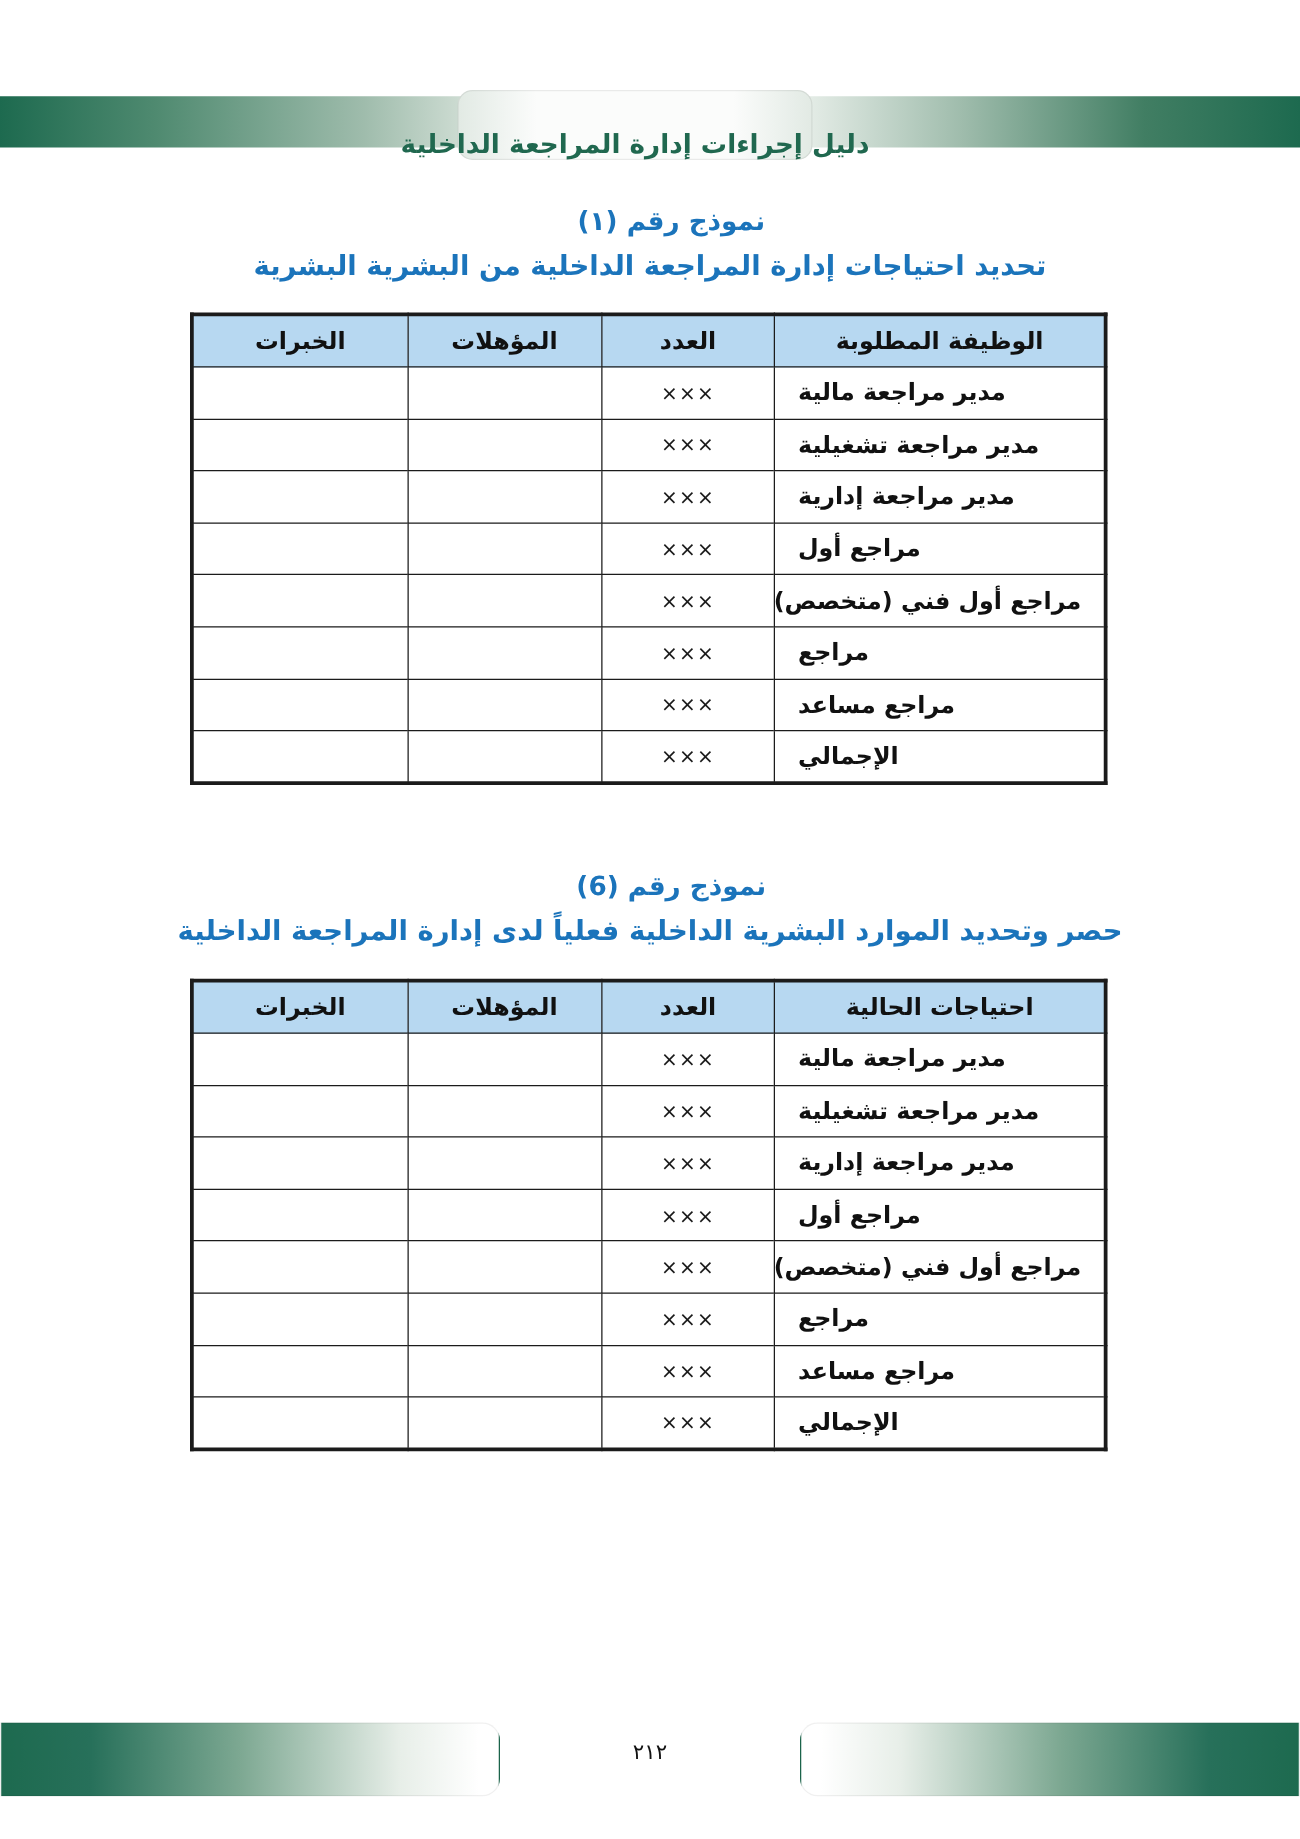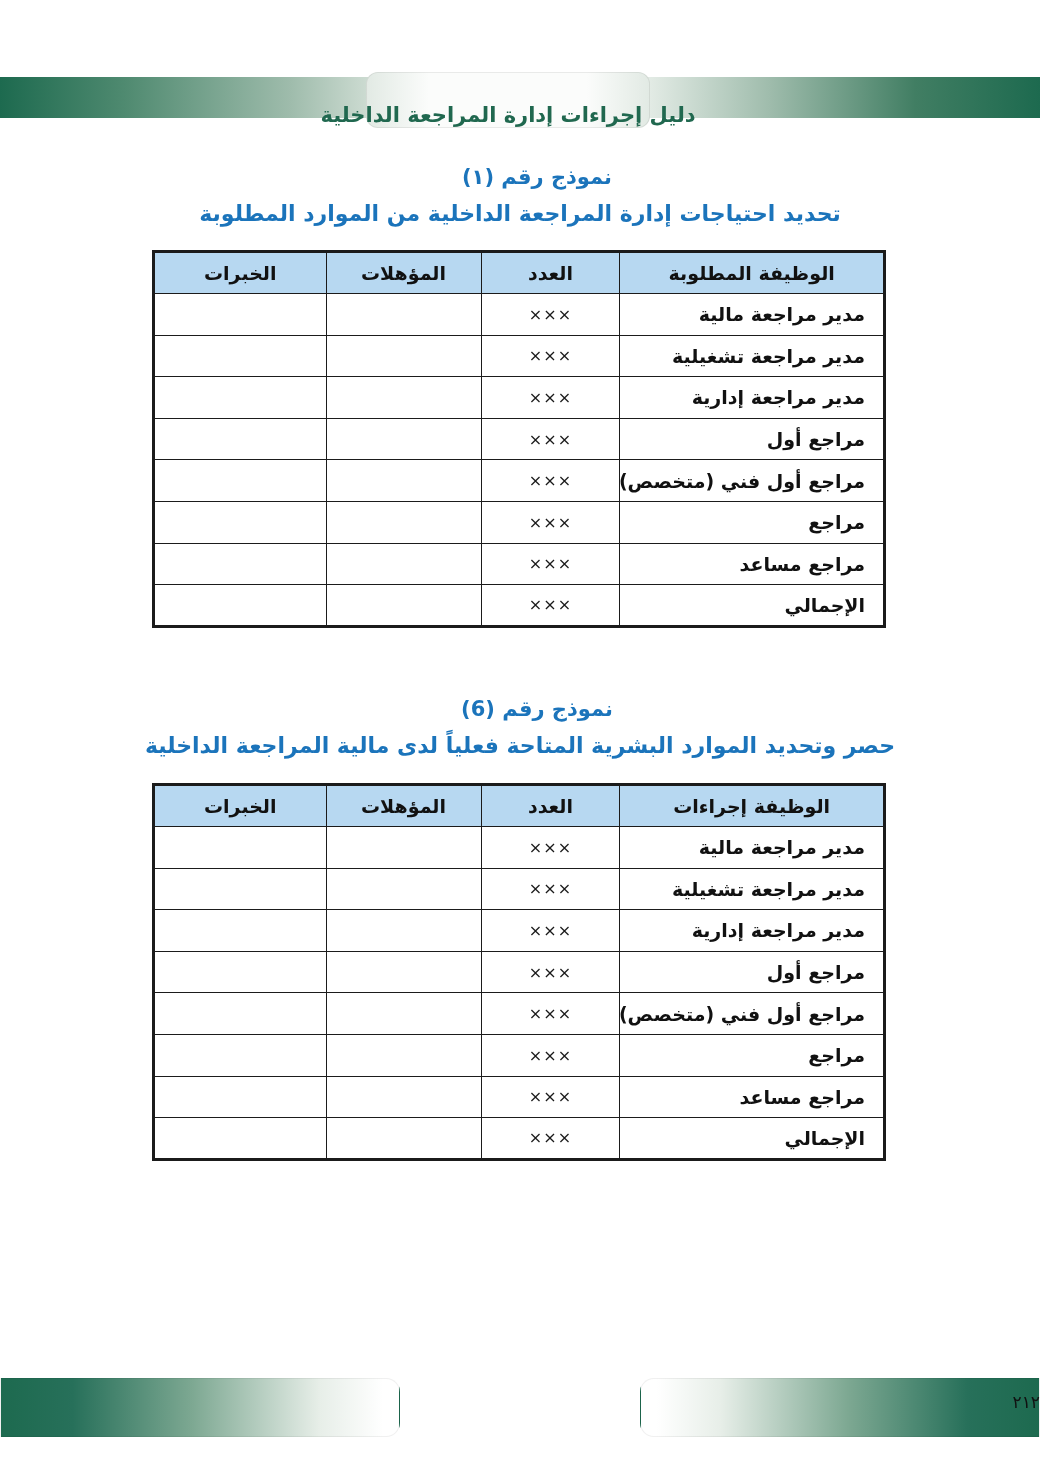--- a/index.html
+++ b/index.html
@@ -57,21 +57,21 @@
     height: 41.6px;
     vertical-align: middle;
   }
   .form-table th {
     background: #b7d8f1;
     font-size: 19px; font-weight: 700; color: #111;
     height: 42px;
   }
   .form-table td.position-cell {
     font-size: 19px; font-weight: 700; color: #111;
-    text-align: right; padding: 0 18px;
+    text-align: left; padding: 0 18px;
     white-space: nowrap;
   }
   .form-table td.count-cell {
     font-size: 16px; text-align: center; letter-spacing: 1px; color: #1a1a1a;
   }
 
   
   .footer-band-left {
     position: absolute; top: 1378px; left: 0; width: 400px; height: 59px;
     background: linear-gradient(90deg, #1d6a4f 0%, #27705a 18%, #7da892 48%, #e7eee8 80%, #ffffff 96%);
@@ -79,33 +79,33 @@
     border-radius: 0 14px 14px 0;
   }
   .footer-band-right {
     position: absolute; top: 1378px; left: 640px; width: 400px; height: 59px;
     background: linear-gradient(270deg, #1d6a4f 0%, #27705a 18%, #7da892 48%, #e7eee8 80%, #ffffff 96%);
     border: 1px solid rgba(0,0,0,0.06);
     border-radius: 14px 0 0 14px;
   }
   .page-number {
     position: absolute; top: 1392px; left: 0; width: 1040px;
-    font-size: 17px; color: #111;
+    text-align: center; font-size: 17px; color: #111;
   }
 </style>
 </head>
 <body>
 
 <div class="header-band"></div>
 <div class="header-title-box">
   <span class="header-title">دليل إجراءات إدارة المراجعة الداخلية</span>
 </div>
 
 <div class="form-title" id="form1-title">نموذج رقم (١)</div>
-<div class="form-caption" id="form1-caption">تحديد احتياجات إدارة المراجعة الداخلية من الموارد المطلوبة</div>
+<div class="form-caption" id="form1-caption">تحديد احتياجات إدارة المراجعة الداخلية من البشرية البشرية</div>
 
 <table class="form-table" id="table1" dir="rtl">
   <colgroup>
     <col style="width:36.2%">
       <col style="width:19.0%">
       <col style="width:21.2%">
       <col style="width:23.6%">
   </colgroup>
   <thead>
     <tr>
@@ -161,32 +161,32 @@
     <tr>
       <td class="position-cell">الإجمالي</td>
       <td class="count-cell">×××</td>
       <td></td>
       <td></td>
     </tr>
   </tbody>
 </table>
 
 <div class="form-title" id="form2-title">نموذج رقم (6)</div>
-<div class="form-caption" id="form2-caption">حصر وتحديد الموارد البشرية المتاحة فعلياً لدى مالية المراجعة الداخلية</div>
+<div class="form-caption" id="form2-caption">حصر وتحديد الموارد البشرية الداخلية فعلياً لدى إدارة المراجعة الداخلية</div>
 
 <table class="form-table" id="table2" dir="rtl">
   <colgroup>
     <col style="width:36.2%">
       <col style="width:19.0%">
       <col style="width:21.2%">
       <col style="width:23.6%">
   </colgroup>
   <thead>
     <tr>
-      <th>الوظيفة إجراءات</th>
+      <th>احتياجات الحالية</th>
       <th>العدد</th>
       <th>المؤهلات</th>
       <th>الخبرات</th>
     </tr>
   </thead>
   <tbody>
     <tr>
       <td class="position-cell">مدير مراجعة مالية</td>
       <td class="count-cell">×××</td>
       <td></td>

